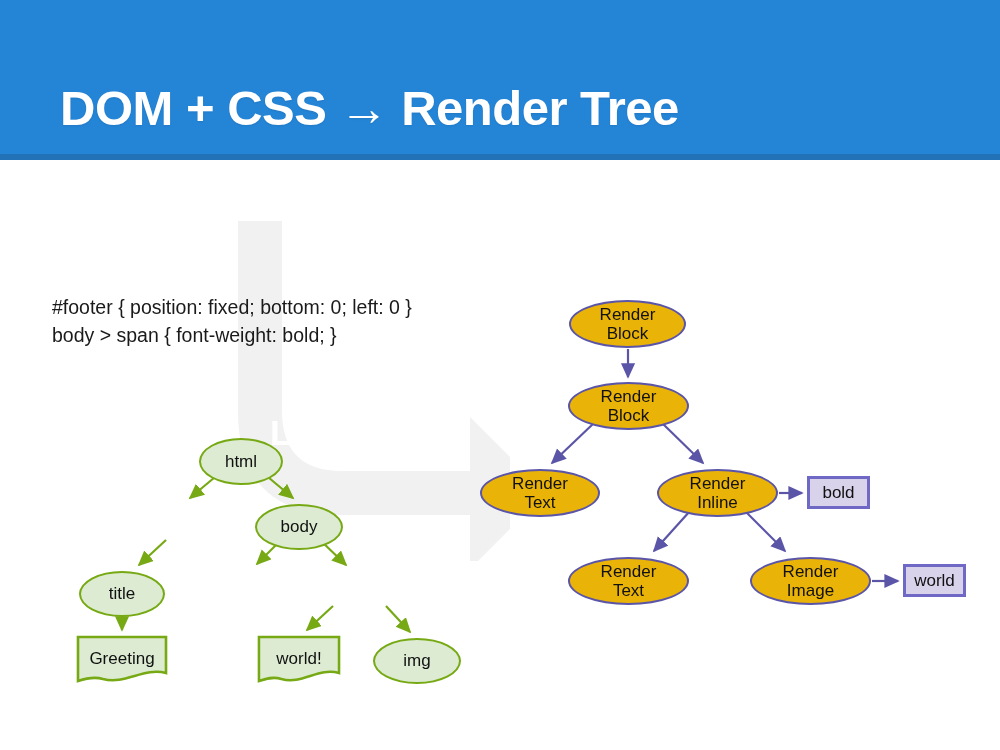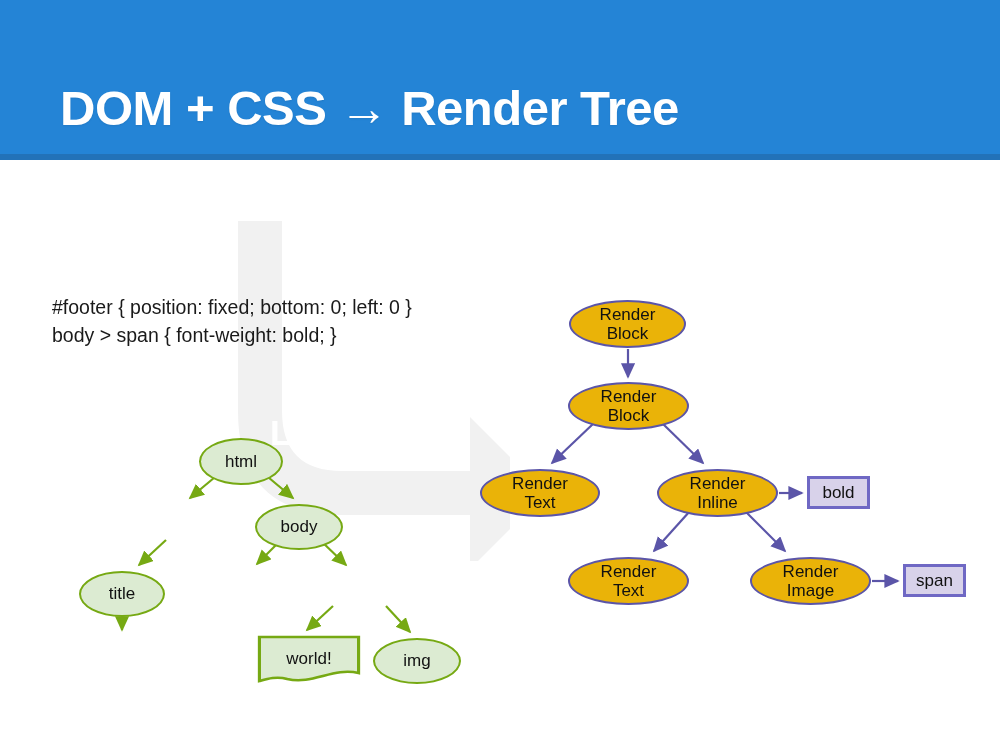--- a/index.html
+++ b/index.html
@@ -191,22 +191,28 @@
   </div>
   <div class="node dom-ellipse" style="left:255px;top:338px;width:88px;height:46px;">
     <span class="node-label">body</span>
   </div>
   <div class="node dom-ellipse" style="left:79px;top:405px;width:86px;height:46px;">
     <span class="node-label">title</span>
   </div>
 
 
 
-
-  <div class="node dom-doc" style="left:257px;top:469px;width:104px;height:48px;">
+  <div class="node dom-doc" style="left:76px;top:469px;width:92px;height:48px;">
+    <svg class="doc-svg" viewBox="0 0 92 48" preserveAspectRatio="none" xmlns="http://www.w3.org/2000/svg">
+      <path d="M2,2 L90,2 L90,38 C68,32 49,50 27,44 C17,41 8,44 2,46 Z" fill="#dcebd2" stroke="#76a913" stroke-width="2.6"></path>
+    </svg>
+    <span class="node-label">Greeting</span>
+  </div>
+
+  <div class="node dom-doc" style="left:257px;top:469px;width:84px;height:48px;">
     <svg class="doc-svg" viewBox="0 0 86 48" preserveAspectRatio="none" xmlns="http://www.w3.org/2000/svg">
       <path d="M2,2 L84,2 L84,38 C63,32 46,50 25,44 C16,41 8,44 2,46 Z" fill="#dcebd2" stroke="#76a913" stroke-width="2.6"></path>
     </svg>
     <span class="node-label">world!</span>
   </div>
 
   <div class="node dom-ellipse" style="left:373px;top:472px;width:88px;height:46px;">
     <span class="node-label">img</span>
   </div>
 
@@ -231,16 +237,16 @@
   </div>
   <div class="node rt-ellipse" style="left:568px;top:391px;width:121px;height:48px;">
     <span class="node-label">Render
 Text</span>
   </div>
   <div class="node rt-ellipse" style="left:750px;top:391px;width:121px;height:48px;">
     <span class="node-label">Render
 Image</span>
   </div>
   <div class="node rt-rect" style="left:903px;top:398px;width:63px;height:33px;">
-    <span class="node-label">span</span>
+    <span class="node-label">world</span>
   </div>
 
 </div>
 
 </body></html>

